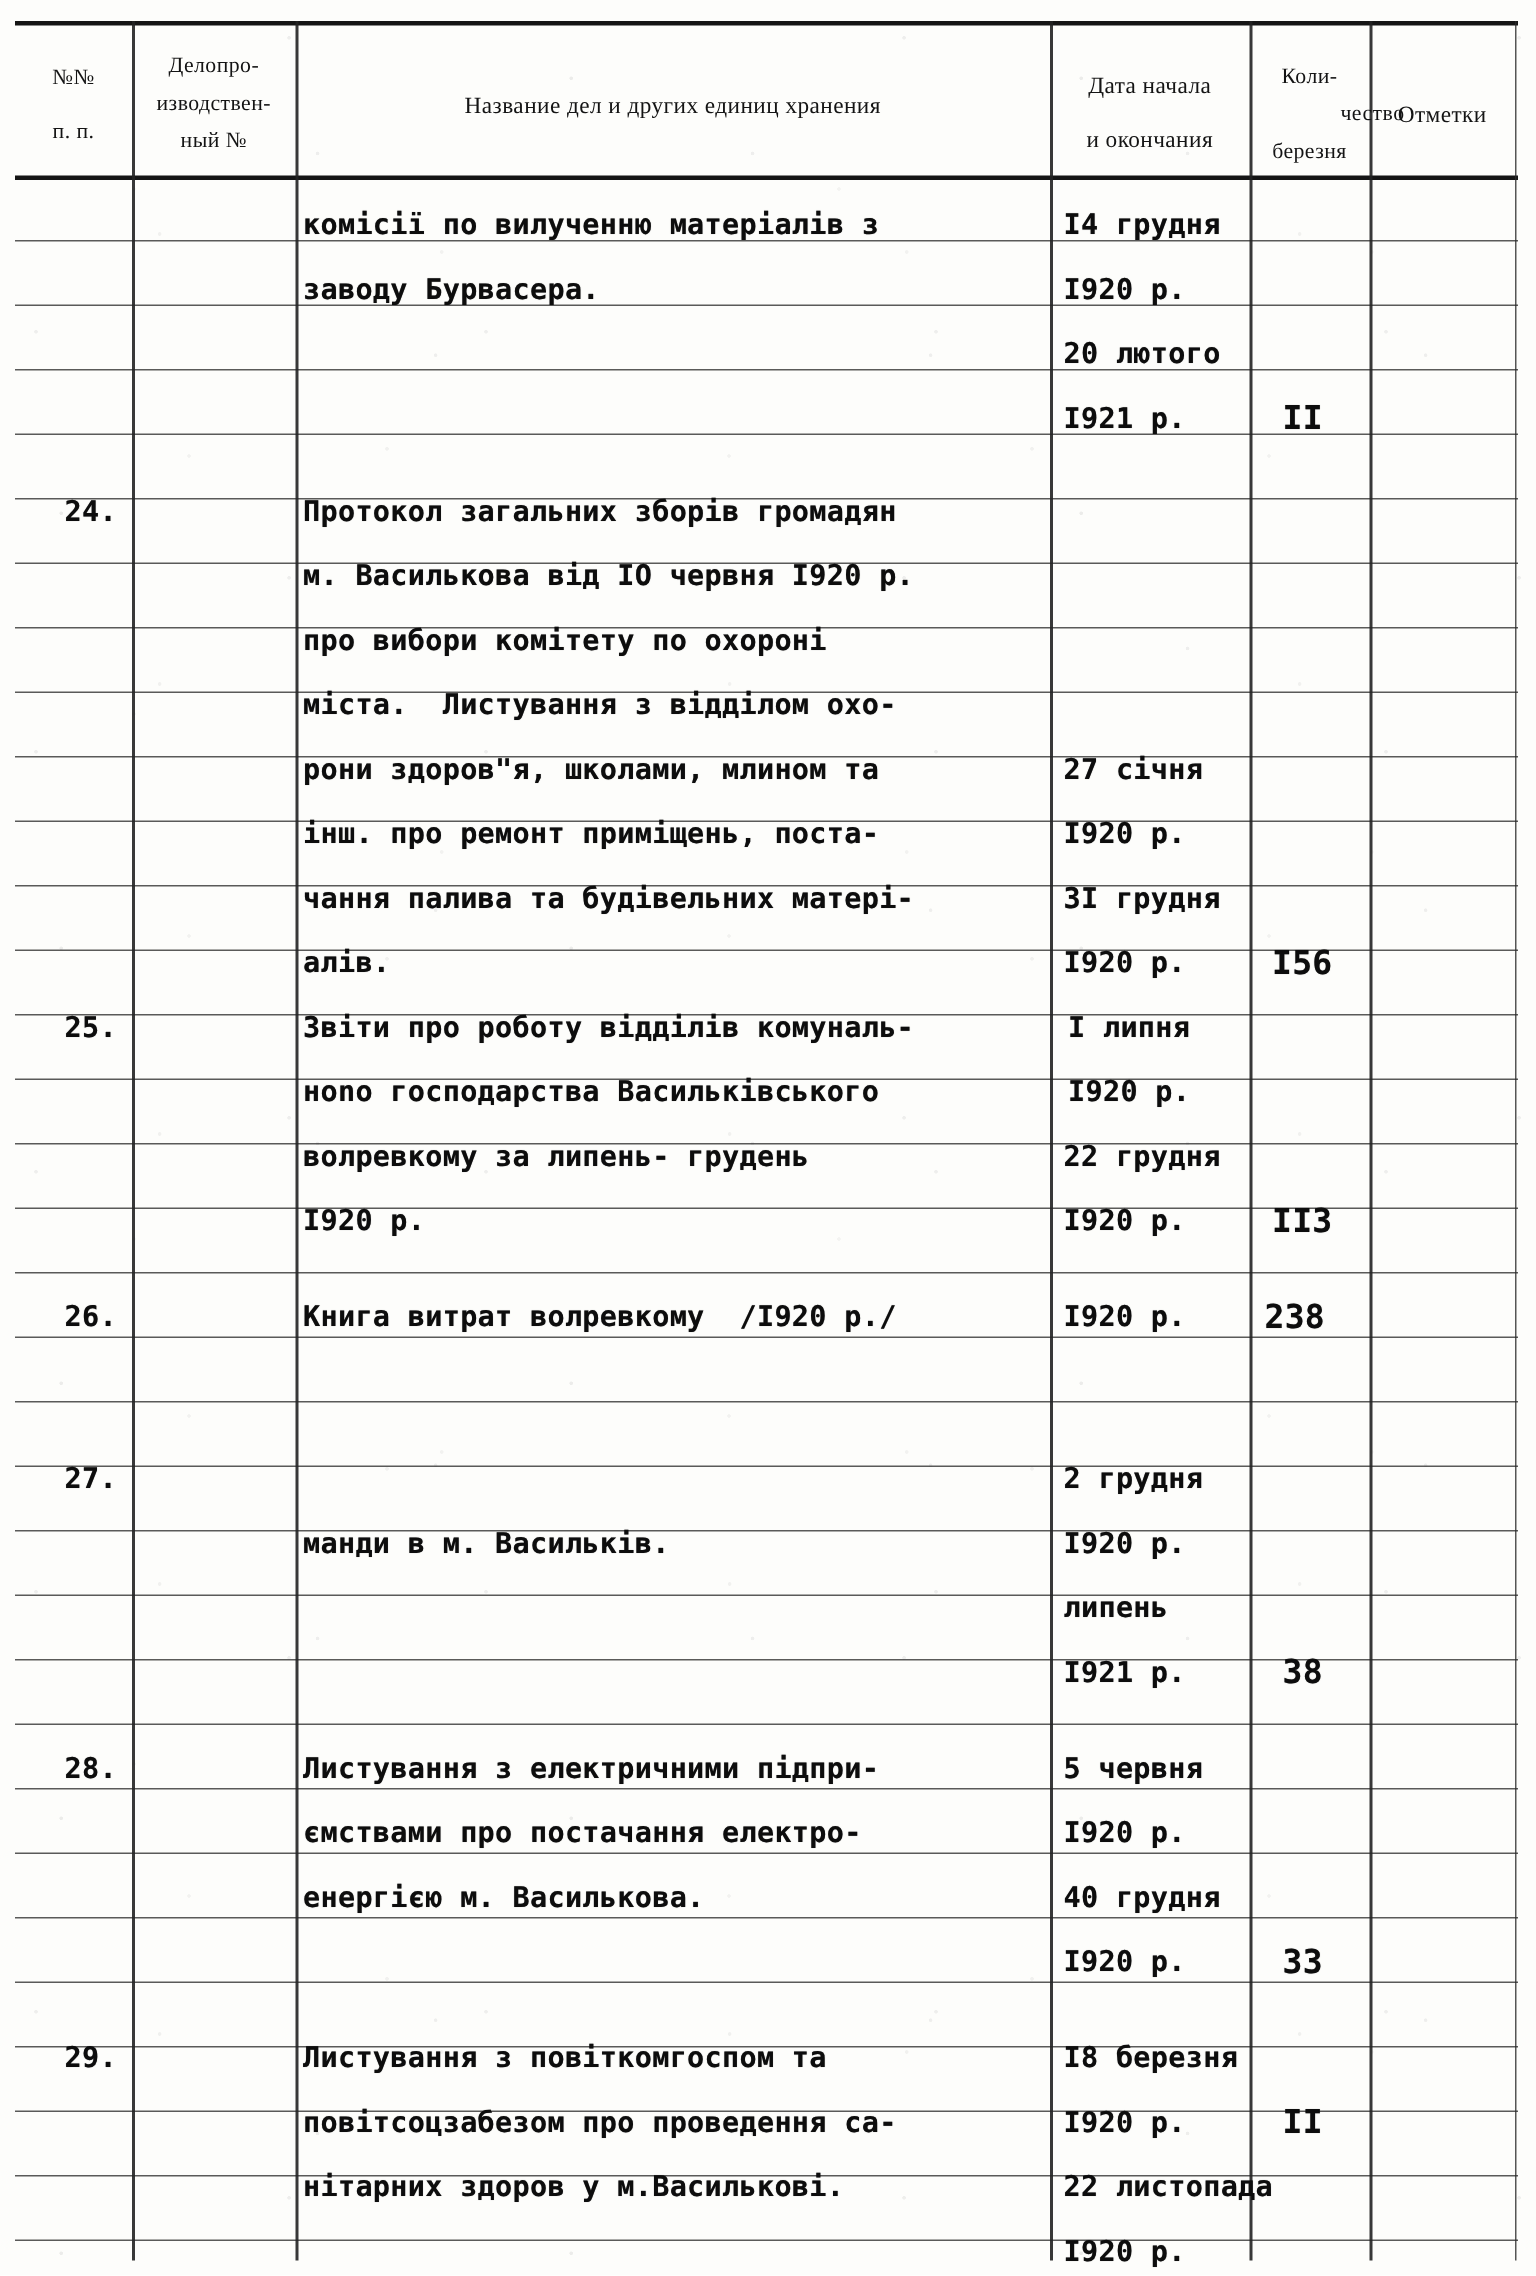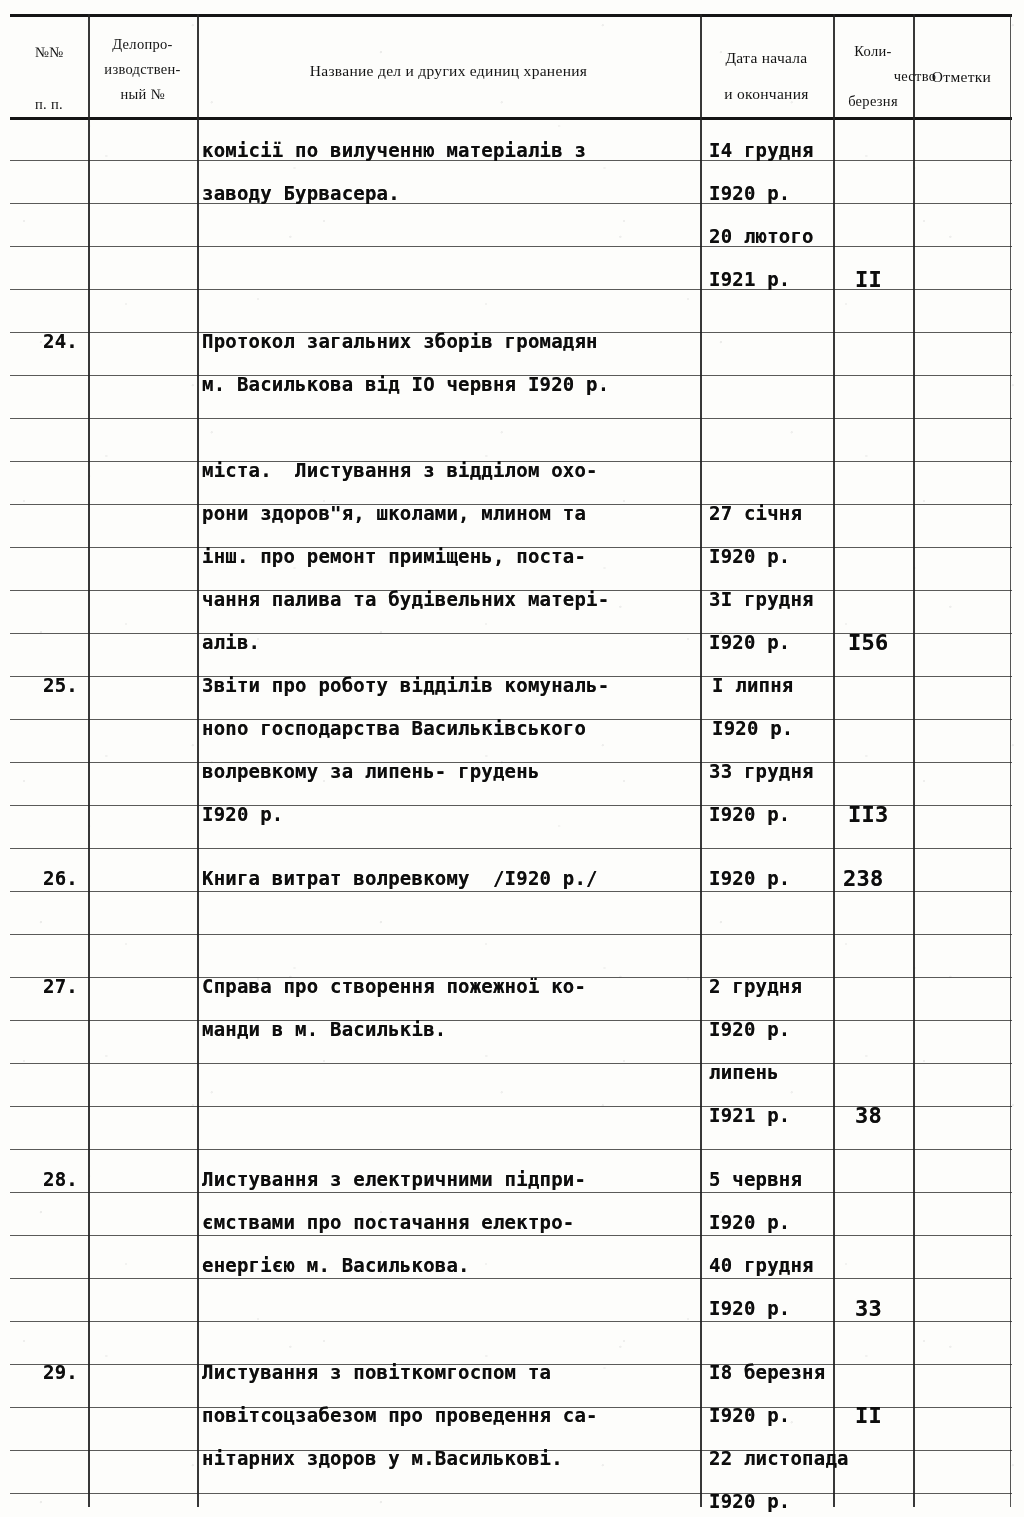--- a/index.html
+++ b/index.html
@@ -154,21 +154,21 @@
     <div class="rule-h" style="top:1479px; width:1002px;"></div>
 
     <div class="rule-v" style="left:78px;  height:1493px;"></div>
     <div class="rule-v" style="left:187px; height:1493px;"></div>
     <div class="rule-v" style="left:690px; height:1493px;"></div>
     <div class="rule-v" style="left:823px; height:1493px;"></div>
     <div class="rule-v" style="left:903px; height:1493px;"></div>
     <div class="rule-v thin" style="left:1000px; height:1493px;"></div>
 
     <div class="hdr small" style="left:0px; top:26px; width:78px;">№№</div>
-    <div class="hdr small" style="left:0px; top:62px; width:78px;margin-top:16px;">п. п.</div>
+    <div class="hdr small" style="left:0px; top:62px; width:78px;">п. п.</div>
 
     <div class="hdr small" style="left:78px; top:18px; width:109px;">Делопро-</div>
     <div class="hdr small" style="left:78px; top:43px; width:109px;">изводствен-</div>
     <div class="hdr small" style="left:78px; top:68px; width:109px;">ный №</div>
 
     <div class="hdr" style="left:187px; top:44px; width:503px;">Название дел и других единиц  хранения</div>
 
     <div class="hdr" style="left:690px; top:31px; width:133px;">Дата начала</div>
     <div class="hdr" style="left:690px; top:67px; width:133px;">и  окончания</div>
 
@@ -182,49 +182,49 @@
     <div class="tw" style="left:192px; top:170px;">заводу Бурвасера.</div>
     <div class="tw" style="left:699px; top:127px;">I4 грудня</div>
     <div class="tw" style="left:699px; top:170px;">I920 р.</div>
     <div class="tw" style="left:699px; top:213px;">20 лютого</div>
     <div class="tw" style="left:699px; top:256px;">I921 р.</div>
     <div class="tw count" style="left:845px; top:256px;">II</div>
 
     <div class="tw num" style="left:33px;  top:318px;">24.</div>
     <div class="tw" style="left:192px; top:318px;">Протокол загальних зборів громадян</div>
     <div class="tw" style="left:192px; top:361px;">м. Василькова від IO червня I920 р.</div>
+    <div class="tw" style="left:192px; top:404px;">про вибори комітету по охороні</div>
     <div class="tw" style="left:192px; top:447px;">міста.  Листування з відділом охо-</div>
     <div class="tw" style="left:192px; top:490px;">рони здоров"я, школами, млином та</div>
     <div class="tw" style="left:192px; top:533px;">інш. про ремонт приміщень, поста-</div>
     <div class="tw" style="left:192px; top:576px;">чання палива та будівельних матері-</div>
     <div class="tw" style="left:192px; top:619px;">алів.</div>
     <div class="tw" style="left:699px; top:490px;">27 січня</div>
     <div class="tw" style="left:699px; top:533px;">I920 р.</div>
     <div class="tw" style="left:699px; top:576px;">ЗI грудня</div>
     <div class="tw" style="left:699px; top:619px;">I920 р.</div>
     <div class="tw count" style="left:838px; top:619px;">I56</div>
 
     <div class="tw num" style="left:33px;  top:662px;">25.</div>
     <div class="tw" style="left:192px; top:662px;">Звіти про роботу відділів комуналь-</div>
     <div class="tw" style="left:192px; top:705px;">ноno господарства Васильківського</div>
     <div class="tw" style="left:192px; top:748px;">волревкому за липень- грудень</div>
     <div class="tw" style="left:192px; top:791px;">I920 р.</div>
     <div class="tw" style="left:702px; top:662px;">I липня</div>
     <div class="tw" style="left:702px; top:705px;">I920 р.</div>
-    <div class="tw" style="left:699px; top:748px;">33 грудня</div>
+    <div class="tw" style="left:699px; top:748px;">22 грудня</div>
     <div class="tw" style="left:699px; top:791px;">I920 р.</div>
     <div class="tw count" style="left:838px; top:791px;">IIЗ</div>
 
     <div class="tw num" style="left:33px;  top:855px;">26.</div>
     <div class="tw" style="left:192px; top:855px;">Книга витрат волревкому  /I920 р./</div>
     <div class="tw" style="left:699px; top:855px;">I920 р.</div>
     <div class="tw count" style="left:833px; top:855px;">238</div>
 
     <div class="tw num" style="left:33px;  top:963px;">27.</div>
-    <div class="tw" style="left:192px; top:963px;">Справа про створення пожежної ко-</div>
     <div class="tw" style="left:192px; top:1006px;">манди в м. Васильків.</div>
     <div class="tw" style="left:699px; top:963px;">2 грудня</div>
     <div class="tw" style="left:699px; top:1006px;">I920 р.</div>
     <div class="tw" style="left:699px; top:1049px;">липень</div>
     <div class="tw" style="left:699px; top:1092px;">I921 р.</div>
     <div class="tw count" style="left:845px; top:1092px;">38</div>
 
     <div class="tw num" style="left:33px;  top:1156px;">28.</div>
     <div class="tw" style="left:192px; top:1156px;">Листування з електричними підпри-</div>
     <div class="tw" style="left:192px; top:1199px;">ємствами про постачання електро-</div>

